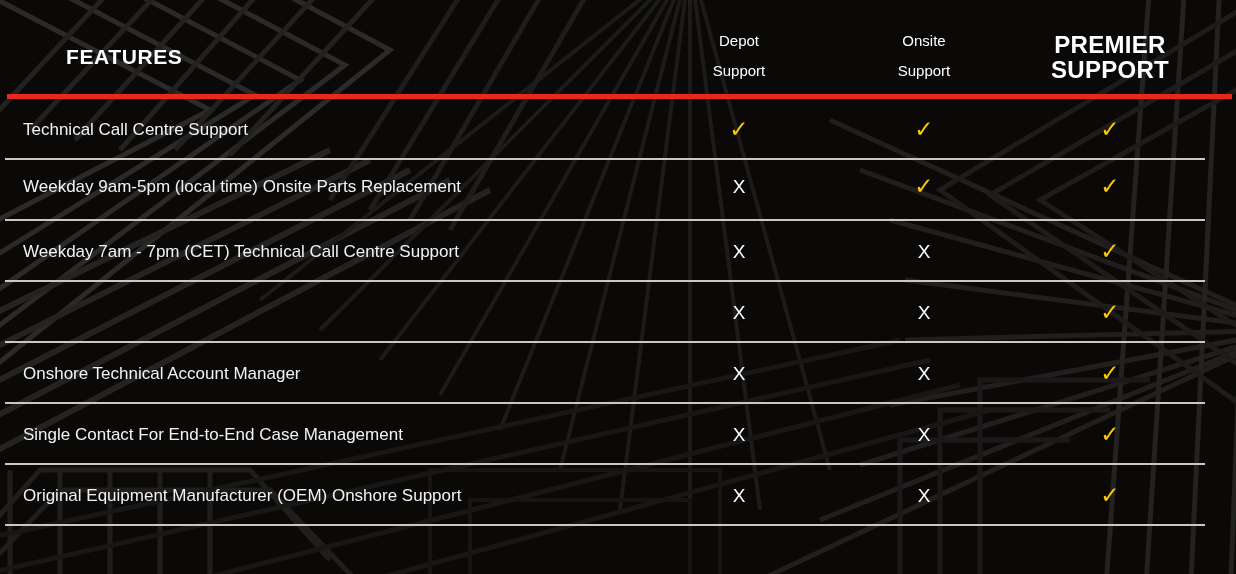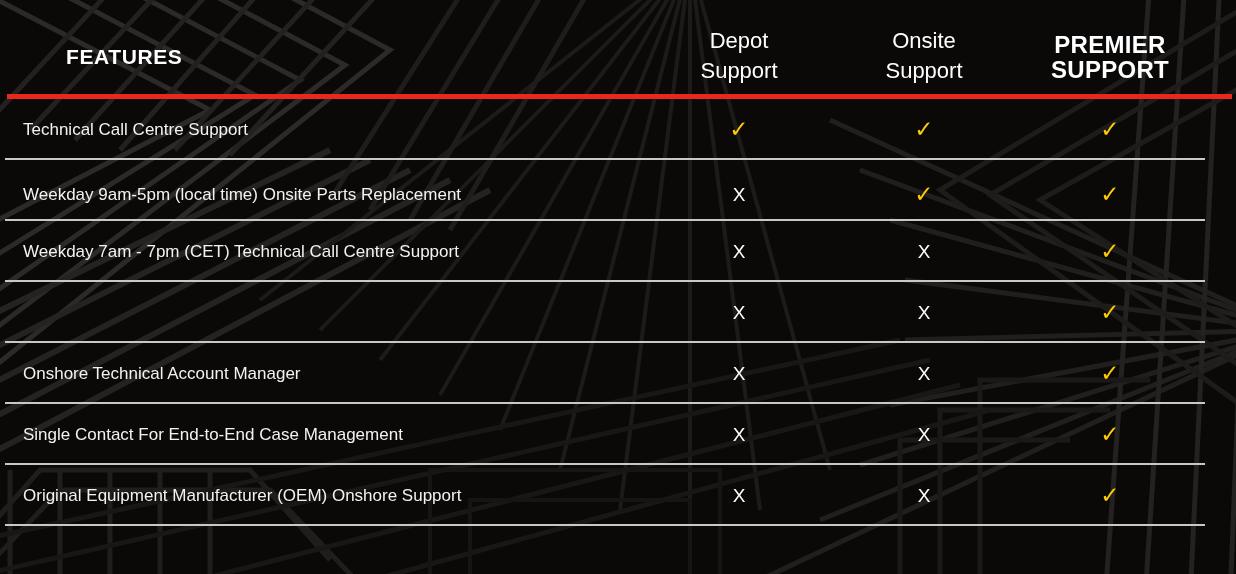--- a/index.html
+++ b/index.html
@@ -49,21 +49,21 @@
     font-weight: bold;
     letter-spacing: 0.6px;
     color: #ffffff;
     margin-left: 43px;
   }
   .col-head {
     position: absolute;
     top: 26px;
     width: 210px;
     text-align: center;
-    font-size: 22px;
+    font-size: 15px;
     line-height: 30px;
     color: #ffffff;
     font-weight: normal;
   }
   .col-head .l2 { display: block; }
   .col-head.premier {
     top: 32px;
     font-size: 24px;
     line-height: 25px;
     font-weight: bold;
@@ -265,21 +265,21 @@
     <div class="red-rule"></div>
 
     <div id="rows-host">
         <div class="row" style="top: 99px;">
           <div class="row-label">Technical Call Centre Support</div>
           <div class="cell c0 check">✓</div>
           <div class="cell c1 check">✓</div>
           <div class="cell c2 check">✓</div>
         </div>
         <div class="sep" style="top: 158px;"></div>
-        <div class="row" style="top: 164px;">
+        <div class="row" style="top: 156px;">
           <div class="row-label">Weekday 9am-5pm (local time) Onsite Parts Replacement</div>
           <div class="cell c0 cross">X</div>
           <div class="cell c1 check">✓</div>
           <div class="cell c2 check">✓</div>
         </div>
         <div class="sep" style="top: 219px;"></div>
         <div class="row" style="top: 221px;">
           <div class="row-label">Weekday 7am - 7pm (CET) Technical Call Centre Support</div>
           <div class="cell c0 cross">X</div>
           <div class="cell c1 cross">X</div>

